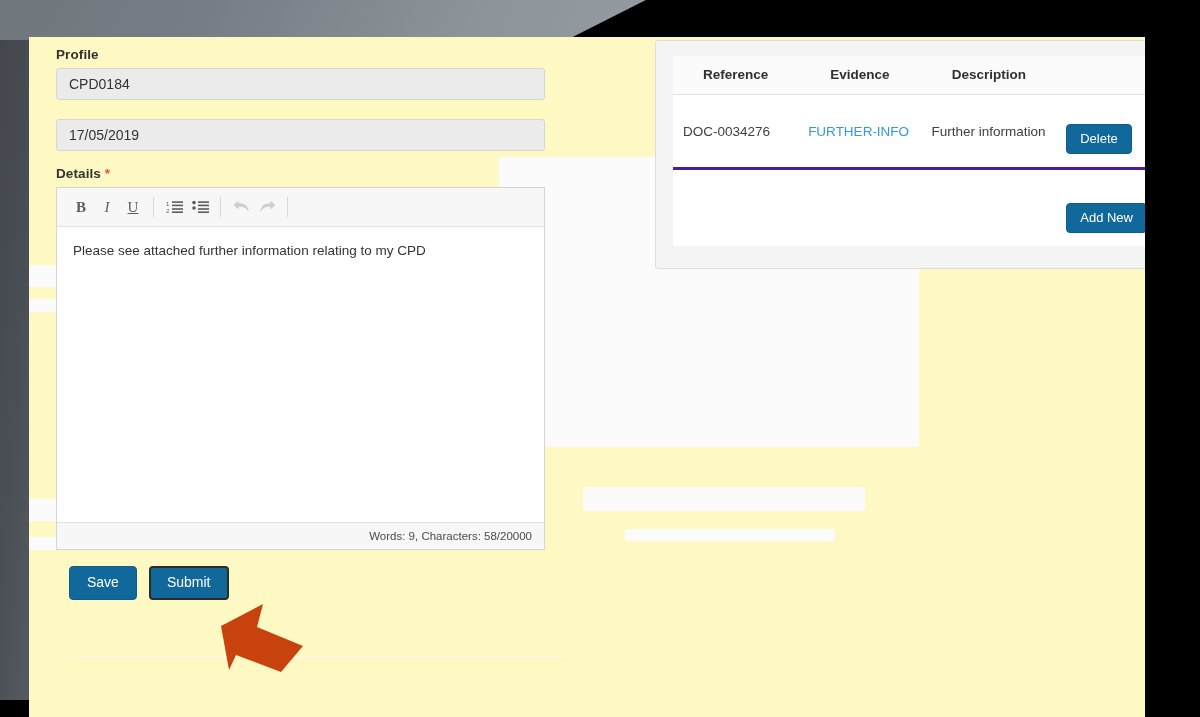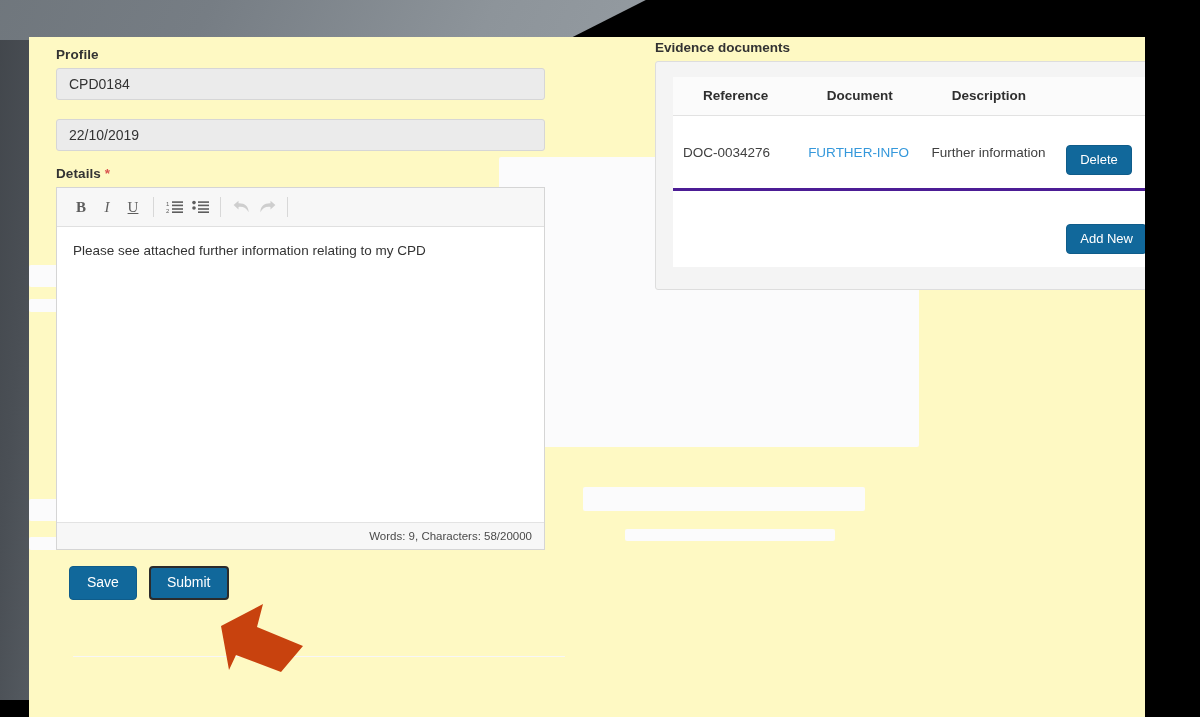--- a/index.html
+++ b/index.html
@@ -249,21 +249,21 @@
     <div class="ghost line" style="left:44px; top:619px; width:492px; height:1px;"></div>
     <div class="ghost" style="left:470px; top:120px; width:420px; height:290px;"></div>
 
     <div id="form-col">
 
       <div class="field-label">Profile</div>
       <div class="readonly-input">CPD0184</div>
 
       <div class="spacer-18"></div>
 
-      <div class="readonly-input">22/10/2019</div>
+      <div class="readonly-input">17/05/2019</div>
 
       <div class="spacer-14"></div>
 
       <div class="field-label">
         <span>Details</span>
         <span class="req-star">*</span>
       </div>
 
       <div id="editor">
 
@@ -317,28 +317,27 @@
         <div id="editor-status">Words: 9, Characters: 58/20000</div>
       </div>
 
       <div id="btn-row">
         <button class="btn">Save</button>
         <button class="btn focused">Submit</button>
       </div>
     </div>
 
     <div id="evidence-col">
-      <div id="evidence-title">Evidence documents</div>
 
       <div id="evidence-panel">
         <table id="evidence-table">
           <thead>
             <tr>
               <th class="col-ref">Reference</th>
-              <th class="col-doc">Document</th>
+              <th class="col-doc">Evidence</th>
               <th class="col-desc">Description</th>
               <th class="col-act"></th>
             </tr>
           </thead>
           <tbody>
             <tr>
               <td>DOC-0034276</td>
               <td class="doc-link">
                 <a>FURTHER-INFO</a>
               </td>

